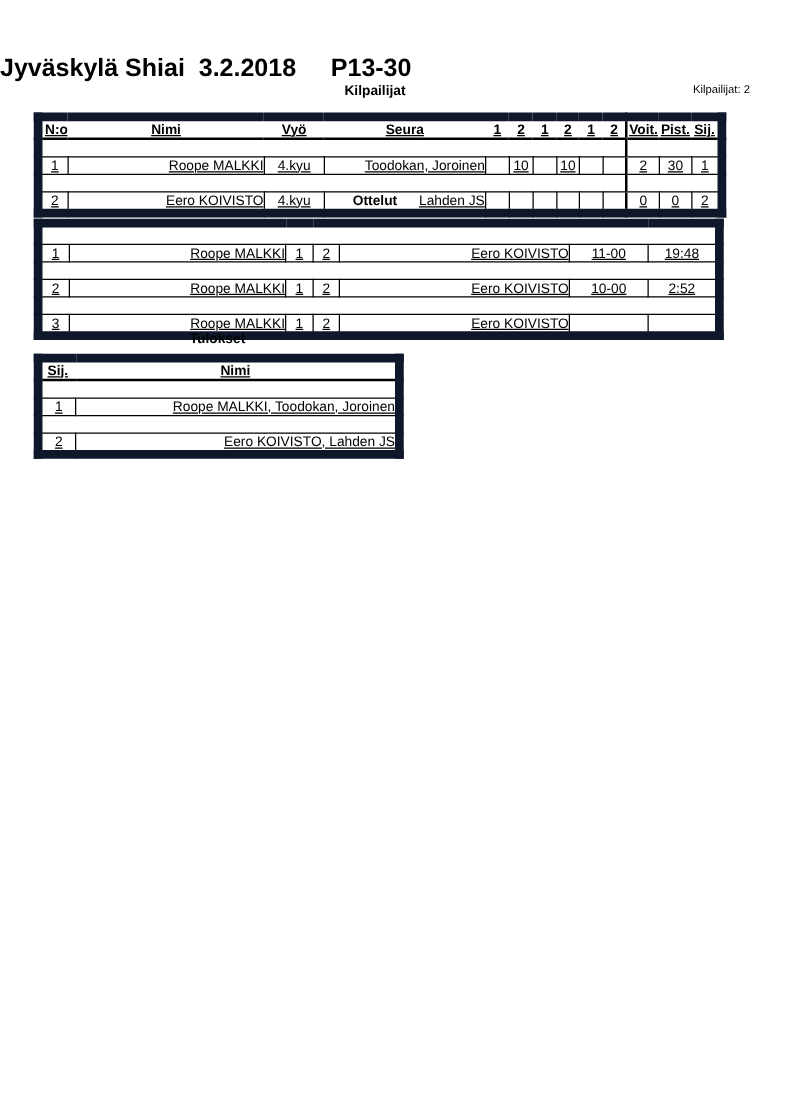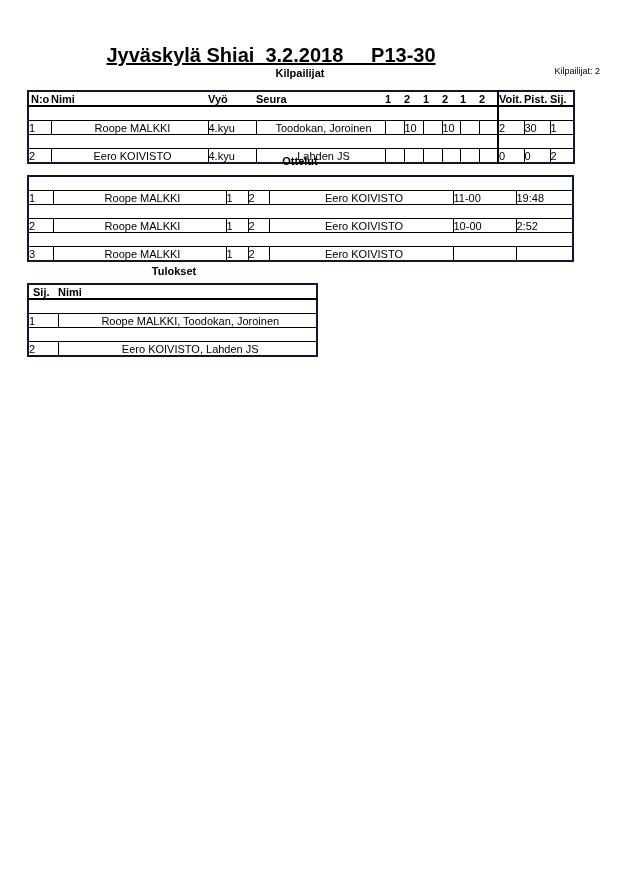--- a/index.html
+++ b/index.html
@@ -2,39 +2,39 @@
 <html><head>
 <meta charset="utf-8">
 <style>
   html,body { margin:0; padding:0; }
   body {
     width:630px; height:891px; background:#ffffff; color:#000000;
     font-family:"Liberation Sans", sans-serif; position:relative; overflow:hidden;
   }
   .abs { position:absolute; }
   .doc-title {
-    top:44px; left:0; width:542px; text-align:center;
-    font-size:20px; font-weight:bold; white-space:pre;text-decoration:underline;
+    top:44px; left:0; width:542px; 
+    font-size:20px; font-weight:bold; white-space:pre;
   }
   .section-title {
     font-size:11px; font-weight:bold; text-align:center; white-space:pre;
   }
   .count-label { top:66px; right:30px; font-size:9px; }
 
-  table.t { border-collapse:collapse; border:2px solid #0f172a; table-layout:fixed; }
+  table.t { border-collapse:collapse; border:7px solid #0f172a; table-layout:fixed;text-decoration:underline; }
   table.t td {
     font-size:11px; height:13px; padding:0; vertical-align:middle;
     overflow:hidden; white-space:nowrap;
   }
   td.h  { font-weight:bold; border:none; border-bottom:2px solid #000; }
   td.d  { border:1px solid #000; }
   td.g  { border:none; height:2px; font-size:1px; line-height:1px; }
   td.tl { border-left:2px solid #000; }
-  .c  { }
-  .l  { text-align:center; padding-left:6px !important; }
+  .c  { text-align:center; }
+  .l  { text-align:right; padding-left:6px !important; }
   .hl { text-align:left; padding-left:2px !important; }
   .hl4{ text-align:left; padding-left:4px !important; }
 </style>
 </head>
 <body>
 
 <div class="abs doc-title">Jyväskylä Shiai  3.2.2018     P13-30</div>
 
 <div class="abs section-title" style="top:67px; left:27px; width:546px;">Kilpailijat</div>
 

